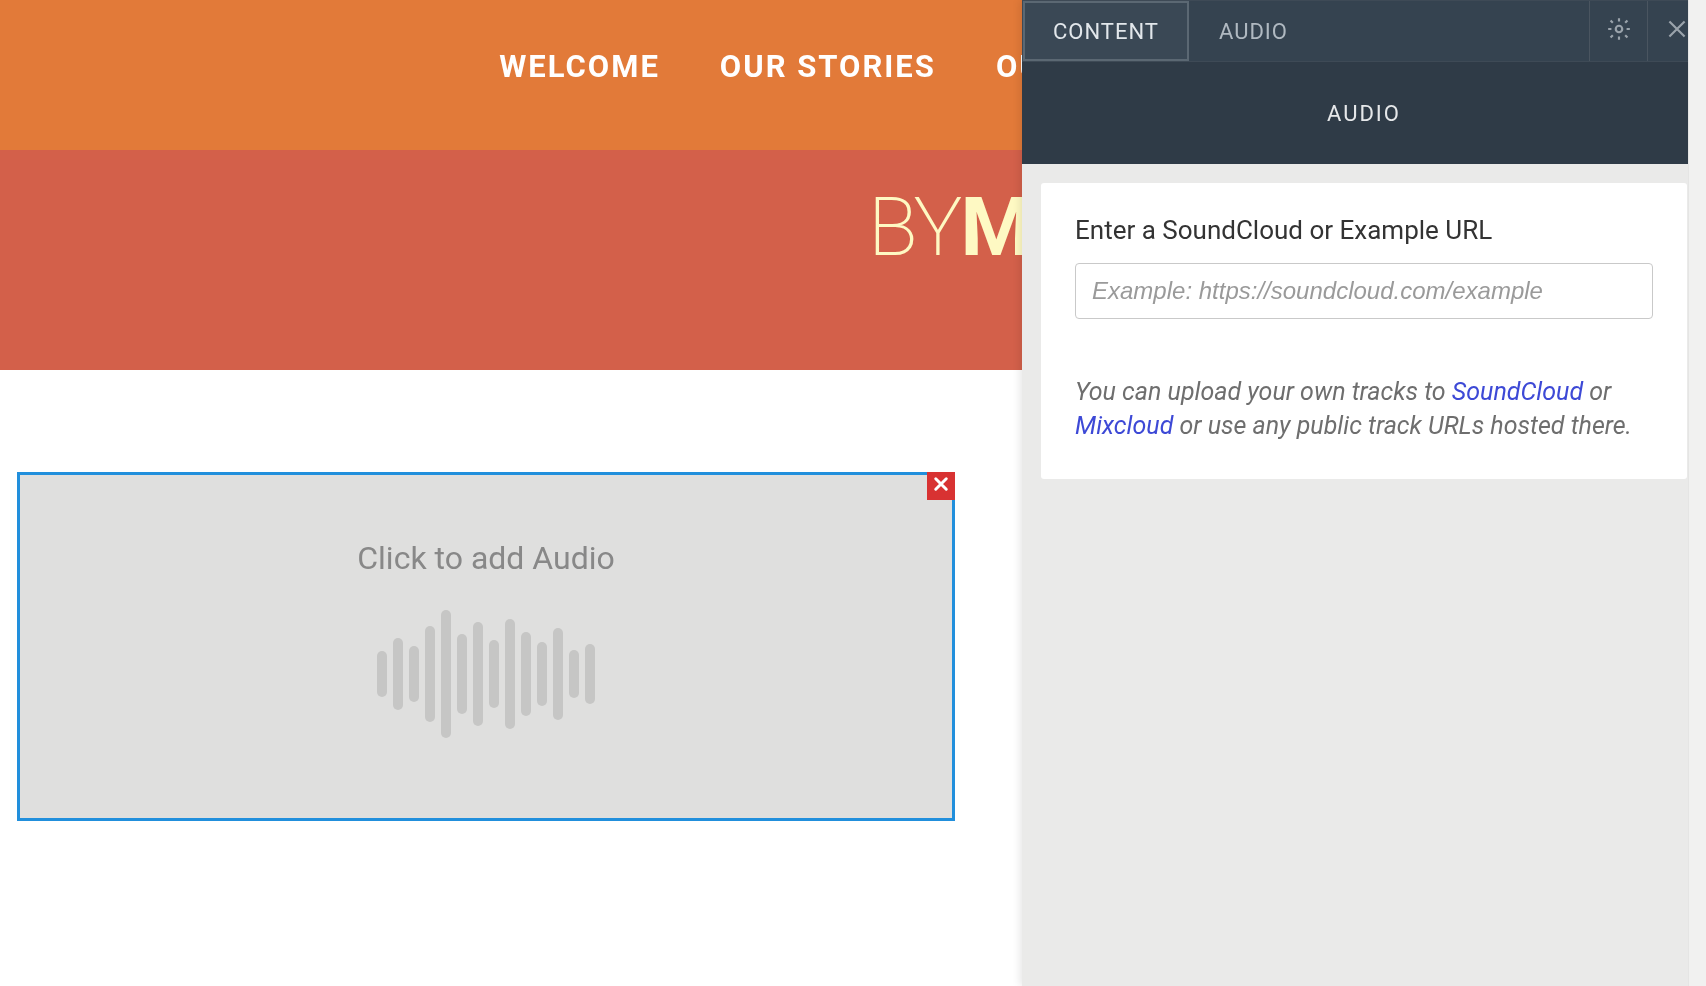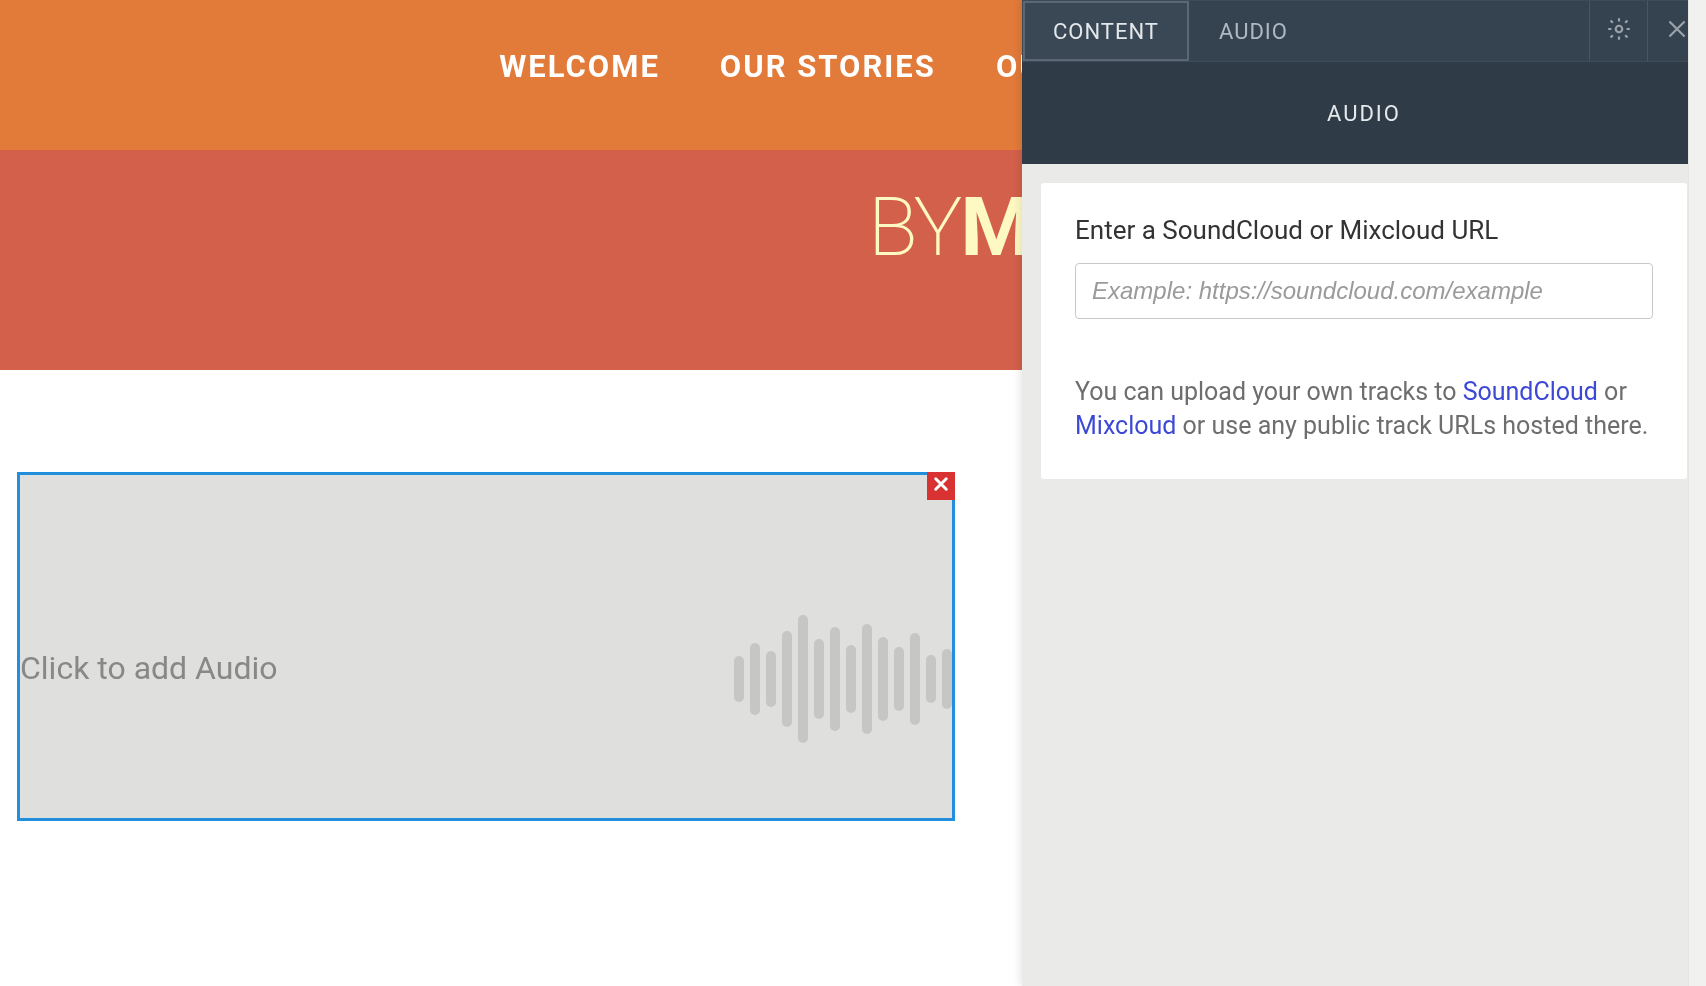--- a/index.html
+++ b/index.html
@@ -80,23 +80,23 @@
 
     .audio-block {
       position: absolute;
       left: 17px;
       top: 102px;
       width: 938px;
       height: 349px;
       background: #dfdfde;
       border: 3.5px solid #218fdc;
       display: flex;
-      flex-direction: row;
-      align-items: center;
-      justify-content: space-between;
+      flex-direction: column;
+      align-items: center;
+      justify-content: flex-start;
       padding-top: 64px;
     }
     .audio-block-label {
       font-size: 32px;
       color: #888;
       margin-bottom: 22px;
     }
     .remove-badge {
       position: absolute;
       top: -3px;
@@ -219,20 +219,21 @@
       font-style: italic;
       color: #0f766e;
     }
     .url-input::placeholder {
       color: #9a9a9a;
     }
 
     .help-text {
       margin-top: 56px;
       font-size: 25px;
+      font-style: italic;
       color: #6e6e6e;
       line-height: 1.35;
     }
     .help-text a {
       color: #3d49d6;
       text-decoration: none;
       cursor: pointer;
     }
 
     
@@ -318,21 +319,21 @@
       </span>
     </div>
   </div>
 
   <div class="panel-title-bar">
     <span>AUDIO</span>
   </div>
 
   <div class="panel-body">
     <div class="panel-card">
-      <div class="field-label">Enter a SoundCloud or Mixcloud URL</div>
+      <div class="field-label">Enter a SoundCloud or Example URL</div>
       <input class="url-input" type="text" placeholder="Example: https://soundcloud.com/example" style="">
       <div class="help-text">
         <span>You can upload your own tracks to </span><a>SoundCloud</a><span> or </span><a>Mixcloud</a><span> or use any public track URLs hosted there.</span>
       </div>
     </div>
   </div>
 
   <div class="fake-scrollbar"></div>
 </div>
 

